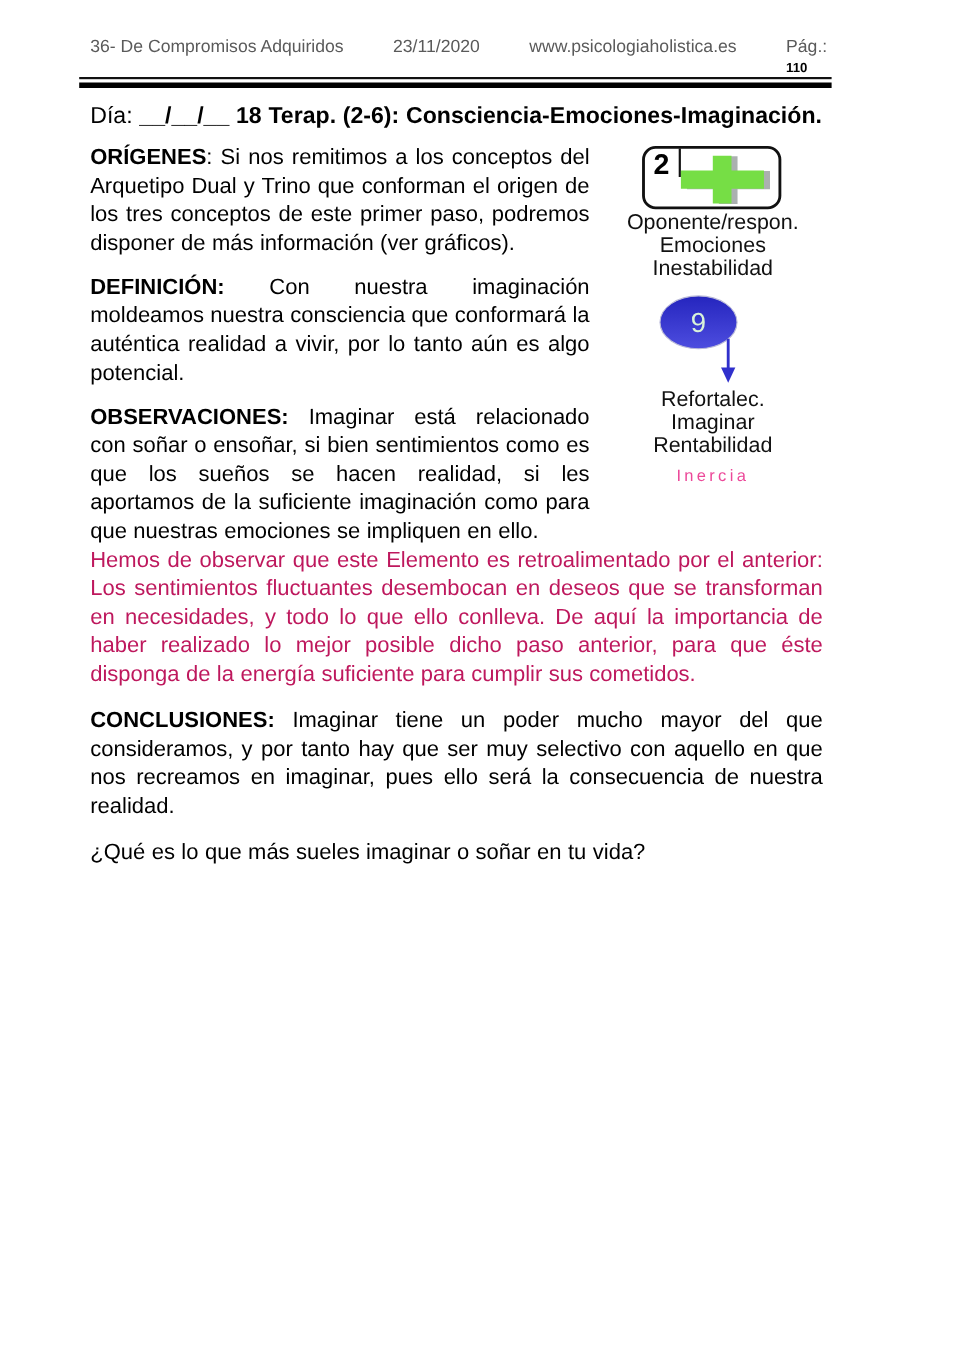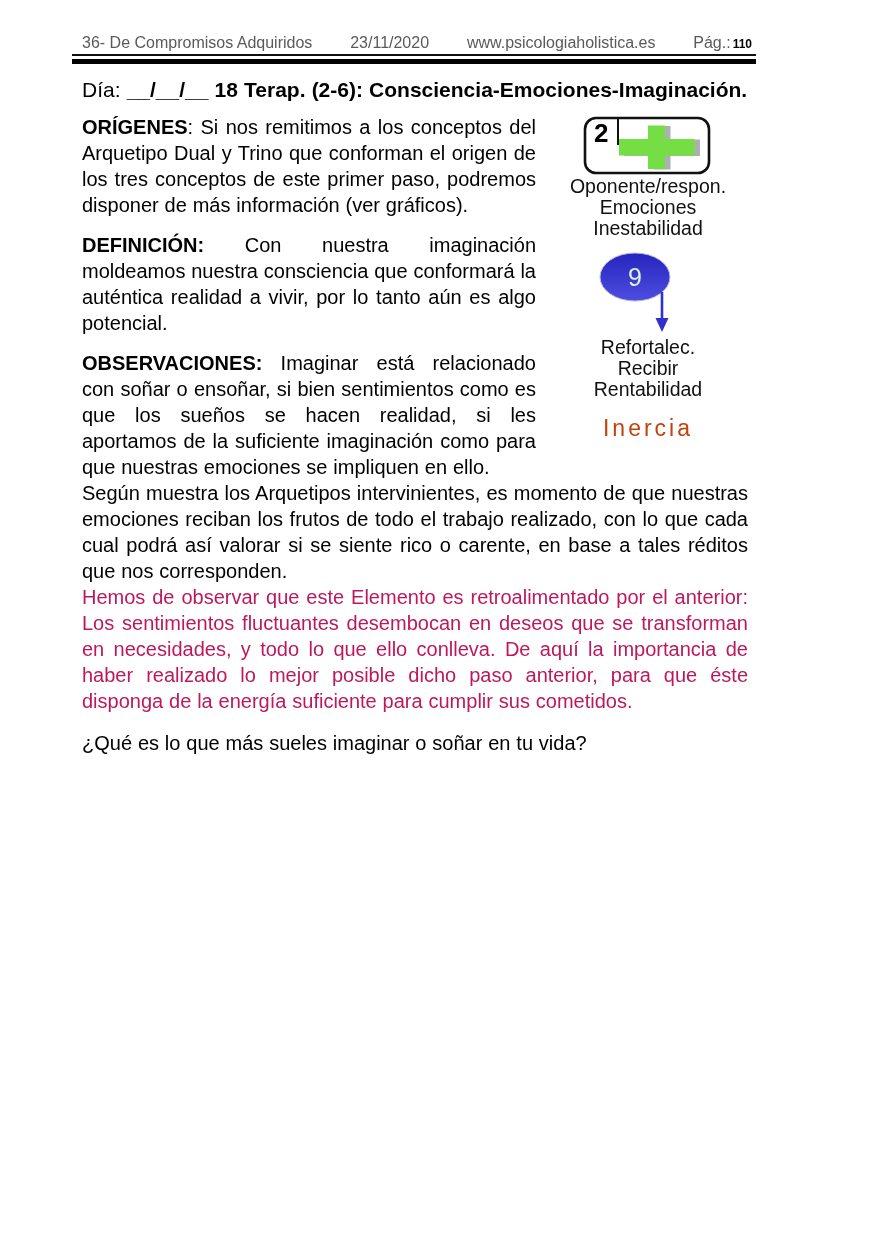--- a/index.html
+++ b/index.html
@@ -8,21 +8,21 @@
     font-family:"Liberation Sans", sans-serif; color:#000; overflow:hidden;
   }
   
   .hdr {
     margin:34px 44px 0 72px;
     display:flex; align-items:baseline; justify-content:space-between;
     padding:0 4px 2px 10px;
     border-bottom:2px solid #111;
     font-size:16px; color:#5a5a5a;
   }
-  .hdr .pg { display:flex; align-items:baseline; gap:2px; }
+  .hdr .pg { display:flex; align-items:baseline; gap:2px;flex-direction:column; }
   .hdr .pg-num { color:#000; font-weight:bold; font-size:12px; }
   .thick-rule { margin:3px 44px 0 72px; height:5px; background:#000; }
   
   .content {
     margin:12px 52px 0 82px; 
     font-size:20px; line-height:26px; word-spacing:0.3px;
   }
   .day-title { font-size:21px; line-height:28px; margin:0 0 10px 0; }
   .day-title .b { font-weight:bold; }
   p.body { text-align:justify; margin:0; }
@@ -32,22 +32,22 @@
   .highlight { color:#be185d; } 
   
   .figures {
     float:right; width:200px; margin-left:12px; margin-top:2px;
     text-align:center; font-size:19.5px; line-height:21px; color:#111;
   }
   .fig-labels div { white-space:nowrap; }
   .fig1-svg { display:block; margin:0 auto; }
   .fig2-svg { display:block; margin:10px auto 0 auto; }
   .inercia {
-    font-size:23px; line-height:27px; letter-spacing:3px; color:#c2410c;
-    margin-top:15px;
+    font-size:15px; line-height:27px; letter-spacing:3px; color:#ec4899;
+    margin-top:3px;
   }
 </style>
 </head>
 <body>
 
 <div class="page">
 
   <div class="hdr">
     <span>36- De Compromisos Adquiridos</span>
     <span>23/11/2020</span>
@@ -87,40 +87,42 @@
             <stop offset="1" stop-color="#4D4DDF"></stop>
           </linearGradient>
         </defs>
         <ellipse cx="62" cy="28" rx="35" ry="24" fill="url(#gBlue)" stroke="#b9b9d8" stroke-width="1"></ellipse>
         <text x="62" y="37" font-size="25" text-anchor="middle" fill="#D9F2D9">9</text>
         <line x1="89" y1="43" x2="89" y2="71" stroke-width="2.6" stroke="#3030CC"></line>
         <polygon points="82.5,69 95.5,69 89,83" fill="#3030CC"></polygon>
       </svg>
       <div class="fig-labels">
         <div>Refortalec.</div>
-        <div>Recibir</div>
+        <div>Imaginar</div>
         <div>Rentabilidad</div>
         <div class="inercia">Inercia</div>
       </div>
     </div>
 
     <p class="body sp-after">
       <span class="lead">ORÍGENES</span><span>: </span><span>Si nos remitimos a los conceptos del Arquetipo Dual y Trino que conforman el origen de los tres conceptos de este primer paso, podremos disponer de más información (ver gráficos).</span>
     </p>
 
     <p class="body sp-after">
       <span class="lead">DEFINICIÓN:</span><span> </span><span>Con nuestra imaginación moldeamos nuestra consciencia que conformará la auténtica realidad a vivir, por lo tanto aún es algo potencial.</span>
     </p>
 
     <p class="body">
       <span class="lead">OBSERVACIONES:</span><span> </span><span>Imaginar está relacionado con soñar o ensoñar, si bien sentimientos como es que los sueños se hacen realidad, si les aportamos de la suficiente imaginación como para que nuestras emociones se impliquen en ello.</span>
     </p>
 
-    <p class="body">Según muestra los Arquetipos intervinientes, es momento de que nuestras emociones reciban los frutos de todo el trabajo realizado, con lo que cada cual podrá así valorar si se siente rico o carente, en base a tales réditos que nos corresponden.</p>
 
     <p class="body highlight">Hemos de observar que este Elemento es retroalimentado por el anterior: Los sentimientos fluctuantes desembocan en deseos que se transforman en necesidades, y todo lo que ello conlleva. De aquí la importancia de haber realizado lo mejor posible dicho paso anterior, para que éste disponga de la energía suficiente para cumplir sus cometidos.</p>
 
+    <p class="body sp-before">
+      <span class="lead">CONCLUSIONES:</span><span> </span><span>Imaginar tiene un poder mucho mayor del que consideramos, y por tanto hay que ser muy selectivo con aquello en que nos recreamos en imaginar, pues ello será la consecuencia de nuestra realidad.</span>
+    </p>
 
     <p class="body sp-before">¿Qué es lo que más sueles imaginar o soñar en tu vida?</p>
 
 
   </div>
 </div>
 
 </body></html>

